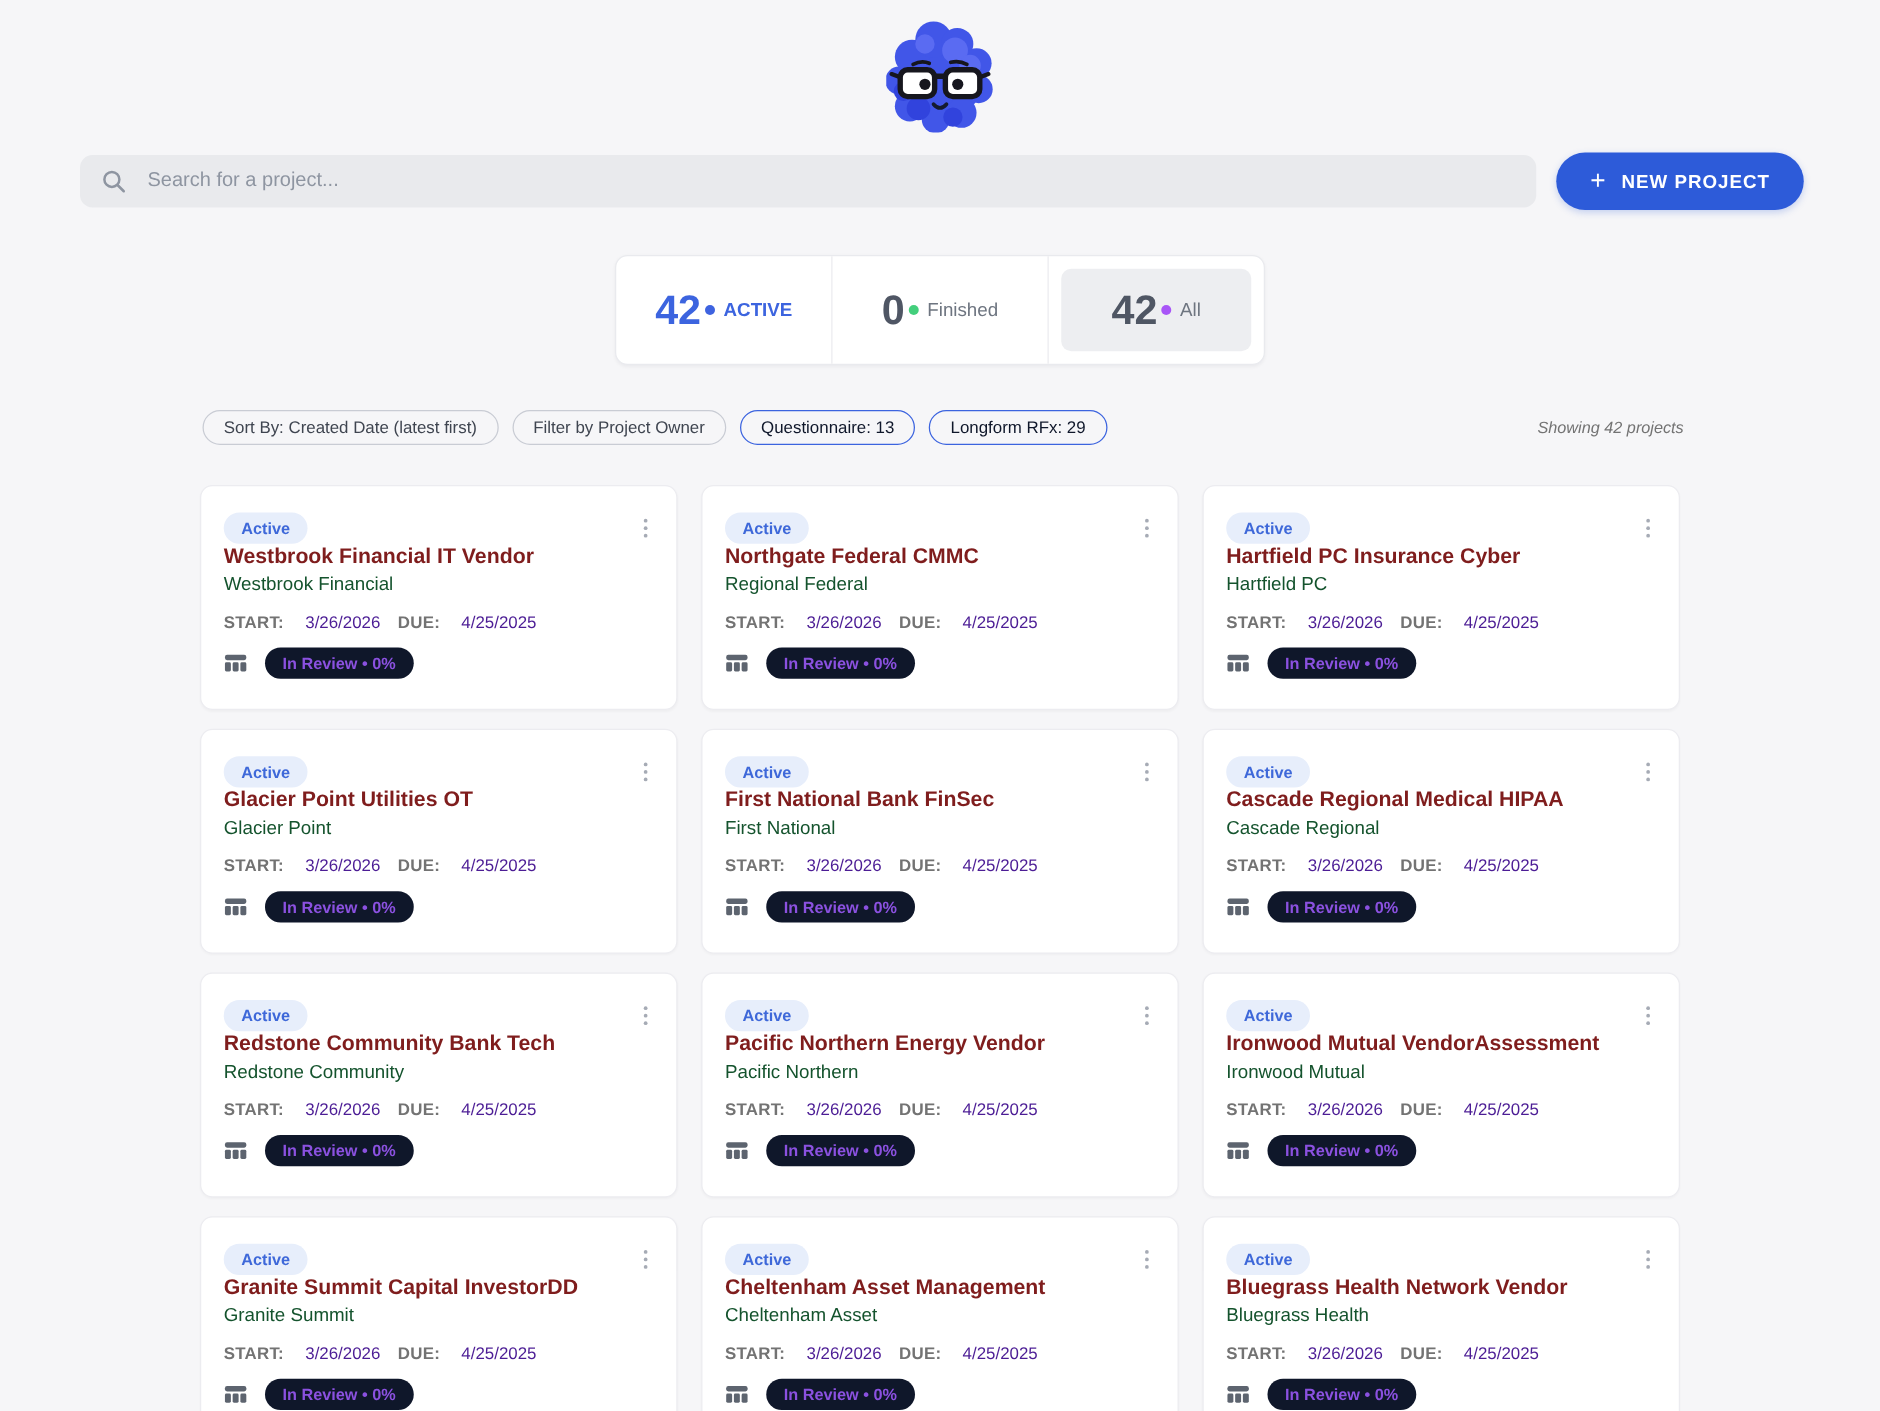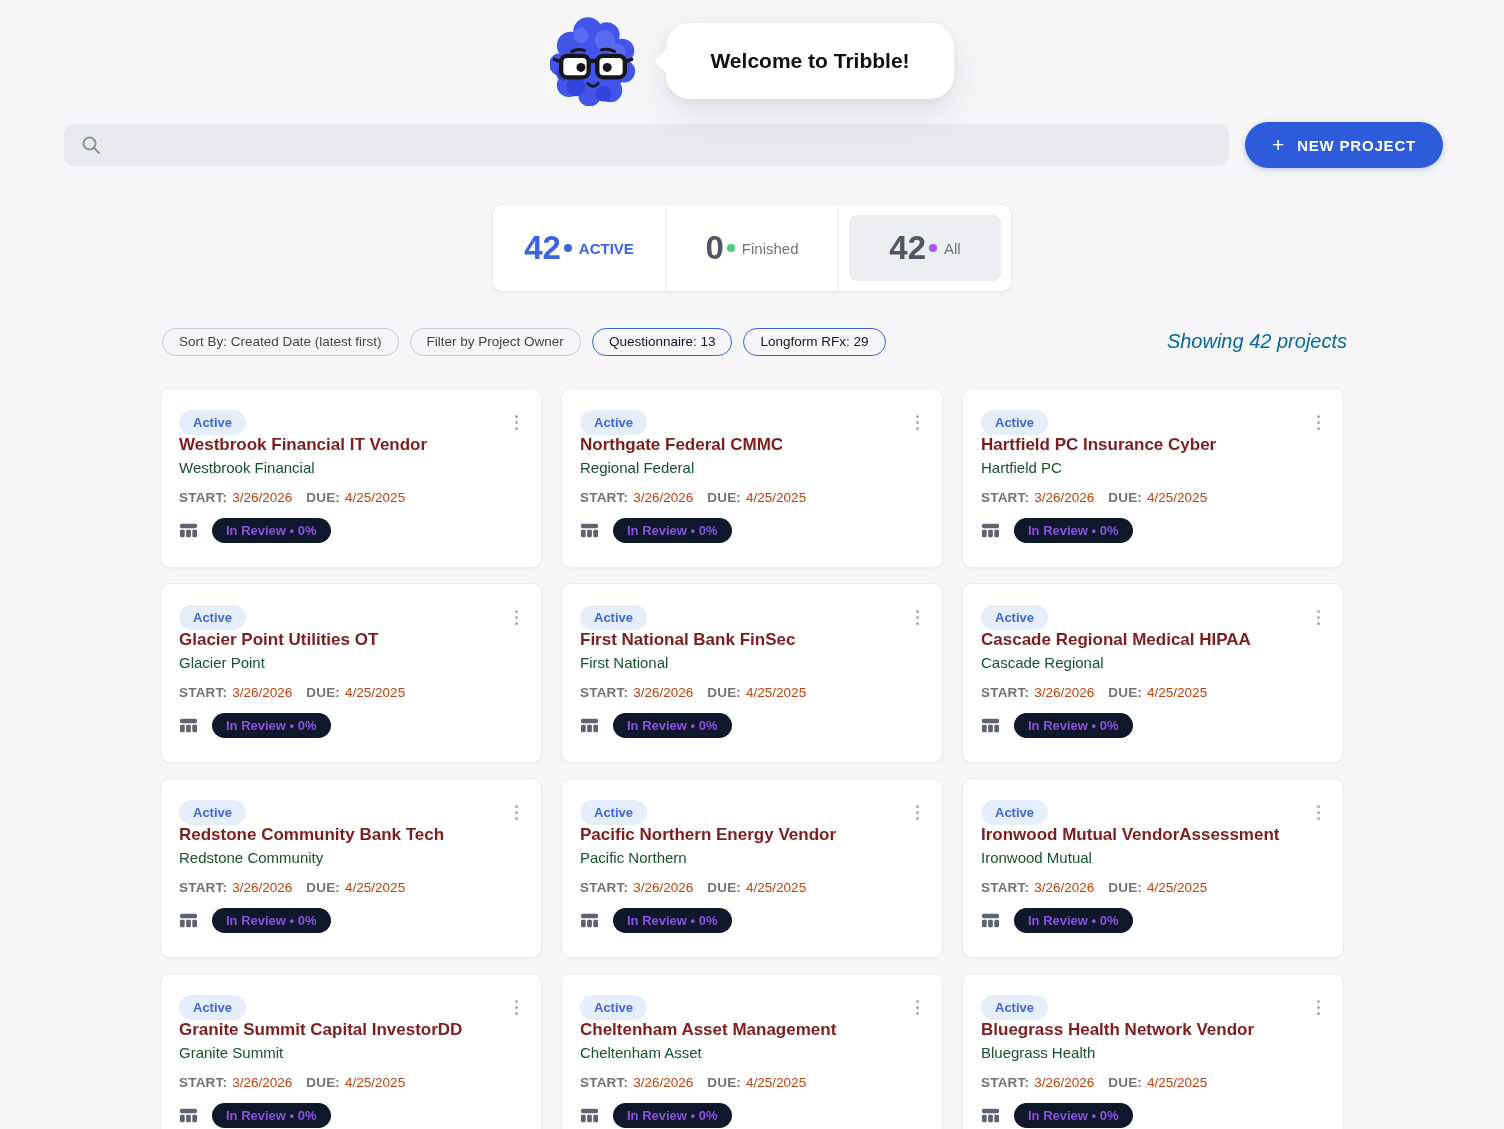--- a/index.html
+++ b/index.html
@@ -74,21 +74,21 @@
 
   
   .filters-row { display: flex; align-items: center; margin: 36px 157px 0 162px; gap: 45px; }
   .chips { display: flex; gap: 11px; }
   .chip {
     border: 1px solid #c9ccd4; border-radius: 15px; background: transparent;
     padding: 6px 16px; font-size: 13.5px; color: #3f4550; font-family: inherit;
     cursor: pointer; white-space: nowrap; line-height: 1;
   }
   .chip.accent { border-color: #3c64df; color: #0f172a; }
-  .showing { margin-left: auto; font-style: italic; color: #0369a1; font-size: 20px; }
+  .showing { margin-left: auto; font-style: italic; color: #737373; font-size: 13px; }
 
   
   .grid {
     width: 1184px; margin: 32px auto 0;
     display: grid; grid-template-columns: repeat(3, 1fr);
     column-gap: 19px; row-gap: 15px;
   }
   .card {
     background: #fff; border: 1px solid #ececf0; border-radius: 10px;
     height: 180px; padding: 21px 24px 0 18px; position: relative;
@@ -100,21 +100,21 @@
   }
   .kebab {
     position: absolute; top: 24px; right: 21px;
     display: flex; flex-direction: column; gap: 2.5px; padding: 2px; cursor: pointer;
   }
   .kebab span { width: 3.5px; height: 3.5px; background: #a6abb5; border-radius: 50%; }
   .card-title { font-size: 17px; font-weight: bold; color: #7f1d1d; }
   .card-subtitle { margin-top: 4px; font-size: 15px; color: #14532d; }
   .card-dates { margin-top: 14px; font-size: 13.5px; display: flex; gap: 14px; }
   .date-label { color: #737373; font-weight: bold; letter-spacing: .2px; }
-  .date-value { color: #c2410c; margin-left: 5px; }
+  .date-value { color: #4c1d95; margin-left: 17px; }
   .card-bottom { margin-top: 13px; display: flex; align-items: center; gap: 14px; }
   .table-icon svg { width: 19px; height: 19px; display: block; }
   .badge-progress {
     background: #0f172a; color: #8b51e0; font-weight: bold;
     font-size: 13px; padding: 5px 14px; border-radius: 13px;
   }
 </style>
 </head>
 <body>
 
@@ -152,31 +152,29 @@
         <path d="M87 53 L95 50" stroke="#16161e" stroke-width="4" stroke-linecap="round"></path>
         <rect x="13" y="46" width="32" height="25" rx="7" fill="#ffffff" stroke="#16161e" stroke-width="5"></rect>
         <rect x="55" y="46" width="32" height="25" rx="7" fill="#ffffff" stroke="#16161e" stroke-width="5"></rect>
         <path d="M45 52 L55 52" stroke="#16161e" stroke-width="5"></path>
         <circle cx="36" cy="59.5" r="5.2" fill="#16161e"></circle>
         <circle cx="66.5" cy="59.5" r="5.2" fill="#16161e"></circle>
       </g>
       <path d="M44 78 q6 7 12 0" stroke="#151b2e" stroke-width="3.5" stroke-linecap="round" fill="none"></path>
     </svg>
   </div>
-  <div class="bubble">
-    <span class="bubble-text">Welcome to Tribble!</span>
-  </div>
 </div>
 
 <div class="search-row">
   <div class="search-box">
     <svg width="20" height="20" viewBox="0 0 20 20">
       <circle cx="8.5" cy="8.5" r="6" fill="none" stroke="#8e95a1" stroke-width="2"></circle>
       <path d="M13 13 L18 18" stroke="#8e95a1" stroke-width="2" stroke-linecap="round"></path>
     </svg>
+    <input type="text" placeholder="Search for a project..." style="">
   </div>
   <button class="btn-new">
     <span class="plus">+</span>
     <span>NEW PROJECT</span>
   </button>
 </div>
 
 <div class="stats-wrap">
   <div class="stats-card">
     <div class="stat-cell">

